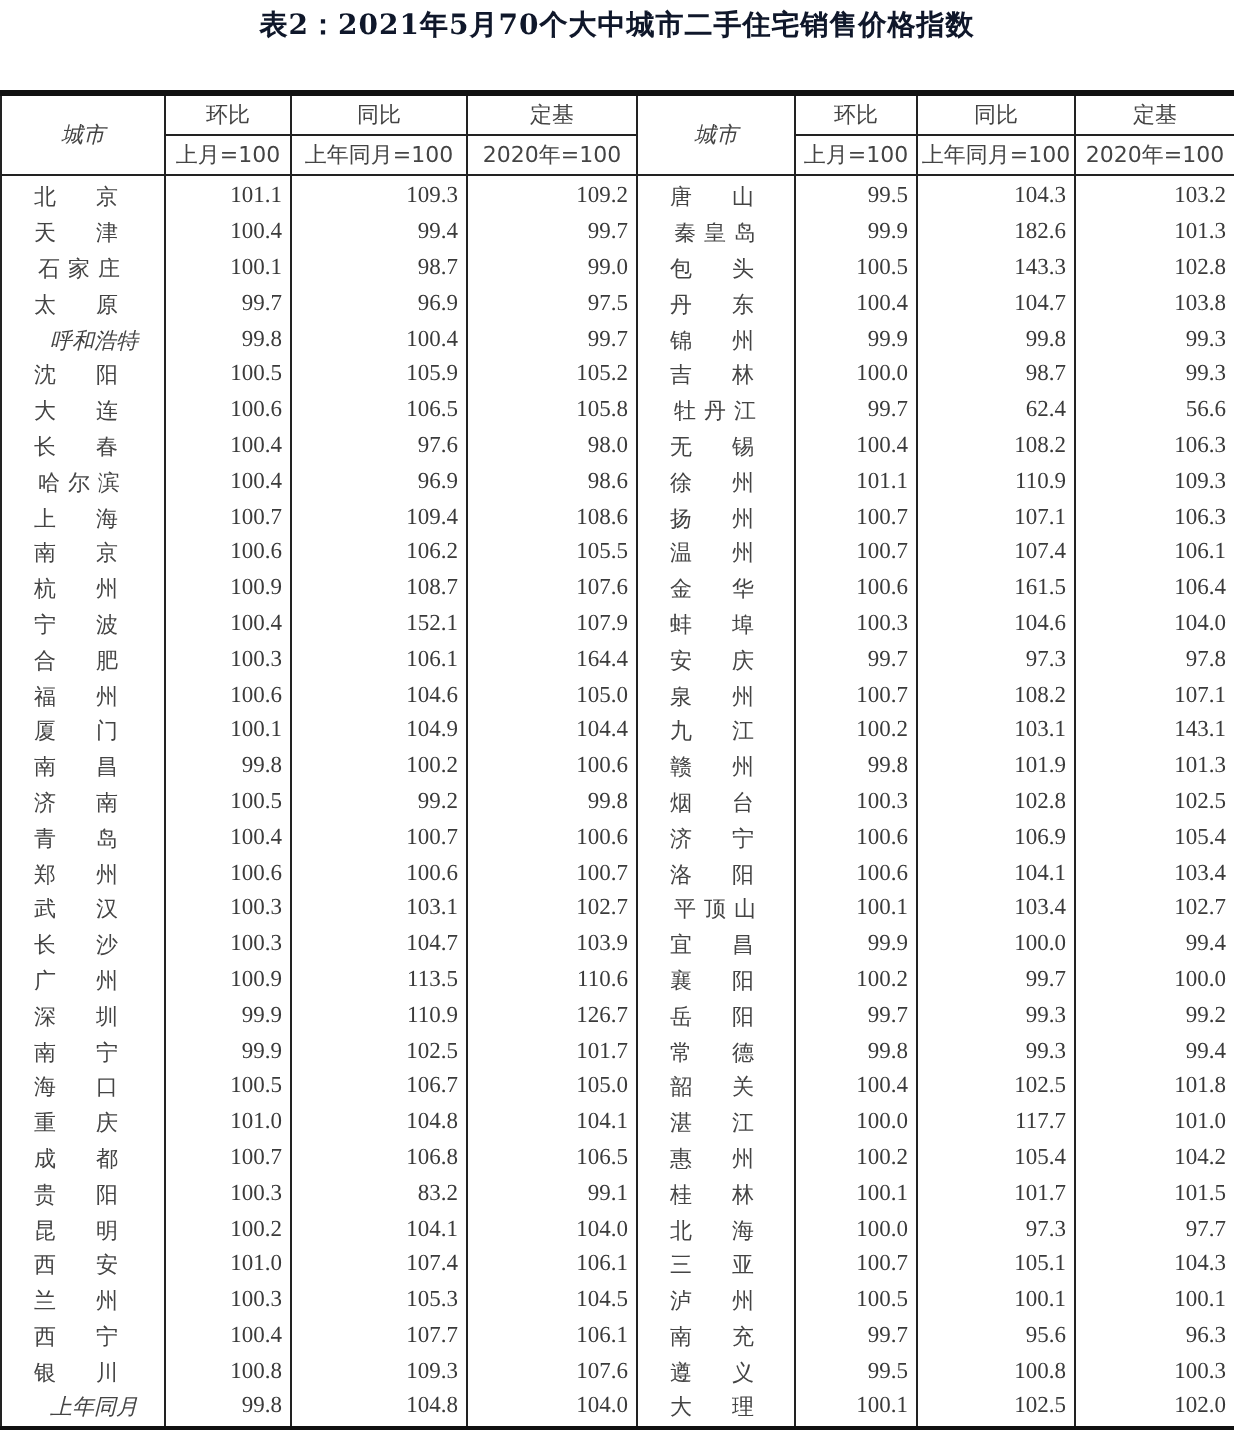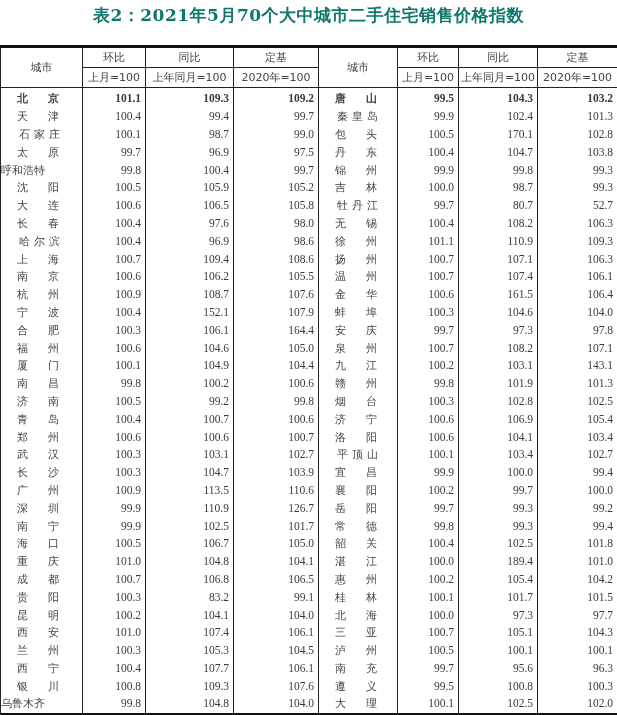--- a/index.html
+++ b/index.html
@@ -1,44 +1,44 @@
 <!DOCTYPE html>
 <html><head>
   <meta charset="utf-8">
   <style>
     html, body { margin: 0; padding: 0; background: #ffffff; }
     body { width: 617px; height: 715px; position: relative; overflow: hidden;
       font-family: "DejaVu Serif", "Liberation Serif", serif; color: #333; }
     .title { position: absolute; top: 4px; left: 0; width: 617px; text-align: center;
-      font-family: "DejaVu Serif", serif; font-weight: bold; font-size: 17px; color: #0f766e;
+      font-family: "DejaVu Serif", serif; font-weight: bold; font-size: 14px; color: #0f172a;
       letter-spacing: 0.5px; }
     table.data { position: absolute; top: 45px; left: 0; width: 617px; border-collapse: collapse;
       table-layout: fixed; border-top: 3px solid #111; border-bottom: 3px solid #111; }
     table.data col.c-city { width: 82px; }
     table.data col.c-hb { width: 63px; }
     table.data col.c-tb { width: 88px; }
     table.data col.c-dj { width: 85px; }
     table.data col.c-city2 { width: 79px; }
     table.data col.c-hb2 { width: 61px; }
     table.data col.c-tb2 { width: 79px; }
     table.data col.c-dj2 { width: 80px; }
     table.data th { font-weight: normal; font-size: 11px; color: #444;
       border: 1px solid #222; height: 19px; padding: 0; text-align: center;
       font-family: "DejaVu Sans", sans-serif; }
-    table.data th.city-head { height: 39px; }
+    table.data th.city-head { height: 39px; font-style: italic; }
     table.data td { font-size: 11.5px; height: 17.8px; padding: 0 4px; line-height: 17px;
       border-left: 1px solid #222; border-right: 1px solid #222; white-space: nowrap;
       font-family: "Liberation Serif", serif; color: #3a3a3a; }
     table.data td.num { text-align: right; }
     table.data td.city { text-align: left; padding-left: 16px; font-family: "DejaVu Sans", sans-serif;
       font-size: 11px; color: #444; letter-spacing: 3px; }
     table.data td.city.two { letter-spacing: 20px; }
-    table.data td.city.four { letter-spacing: 0px; padding-left: 0; }
+    table.data td.city.four { letter-spacing: 0px; padding-left: 24px; font-style: italic; }
     table.data td.city.three { letter-spacing: 4px; padding-left: 18px; margin-left: 35px; }
-    table.data tr.first td { padding-top: 2px; font-weight: bold; }
+    table.data tr.first td { padding-top: 2px; }
   </style>
 </head>
 <body>
 
 <div class="title">表2：2021年5月70个大中城市二手住宅销售价格指数</div>
 
 <table class="data">
   <colgroup>
     <col class="c-city">
       <col class="c-hb">
@@ -80,31 +80,31 @@
         <td class="num">104.3</td>
         <td class="num">103.2</td>
       </tr>
       <tr>
         <td class="city two">天津</td>
         <td class="num">100.4</td>
         <td class="num">99.4</td>
         <td class="num">99.7</td>
         <td class="city three">秦皇岛</td>
         <td class="num">99.9</td>
-        <td class="num">102.4</td>
+        <td class="num">182.6</td>
         <td class="num">101.3</td>
       </tr>
       <tr>
         <td class="city three">石家庄</td>
         <td class="num">100.1</td>
         <td class="num">98.7</td>
         <td class="num">99.0</td>
         <td class="city two">包头</td>
         <td class="num">100.5</td>
-        <td class="num">170.1</td>
+        <td class="num">143.3</td>
         <td class="num">102.8</td>
       </tr>
       <tr>
         <td class="city two">太原</td>
         <td class="num">99.7</td>
         <td class="num">96.9</td>
         <td class="num">97.5</td>
         <td class="city two">丹东</td>
         <td class="num">100.4</td>
         <td class="num">104.7</td>
@@ -130,22 +130,22 @@
         <td class="num">98.7</td>
         <td class="num">99.3</td>
       </tr>
       <tr>
         <td class="city two">大连</td>
         <td class="num">100.6</td>
         <td class="num">106.5</td>
         <td class="num">105.8</td>
         <td class="city three">牡丹江</td>
         <td class="num">99.7</td>
-        <td class="num">80.7</td>
-        <td class="num">52.7</td>
+        <td class="num">62.4</td>
+        <td class="num">56.6</td>
       </tr>
       <tr>
         <td class="city two">长春</td>
         <td class="num">100.4</td>
         <td class="num">97.6</td>
         <td class="num">98.0</td>
         <td class="city two">无锡</td>
         <td class="num">100.4</td>
         <td class="num">108.2</td>
         <td class="num">106.3</td>
@@ -330,21 +330,21 @@
         <td class="num">102.5</td>
         <td class="num">101.8</td>
       </tr>
       <tr>
         <td class="city two">重庆</td>
         <td class="num">101.0</td>
         <td class="num">104.8</td>
         <td class="num">104.1</td>
         <td class="city two">湛江</td>
         <td class="num">100.0</td>
-        <td class="num">189.4</td>
+        <td class="num">117.7</td>
         <td class="num">101.0</td>
       </tr>
       <tr>
         <td class="city two">成都</td>
         <td class="num">100.7</td>
         <td class="num">106.8</td>
         <td class="num">106.5</td>
         <td class="city two">惠州</td>
         <td class="num">100.2</td>
         <td class="num">105.4</td>
@@ -404,21 +404,21 @@
         <td class="city two">银川</td>
         <td class="num">100.8</td>
         <td class="num">109.3</td>
         <td class="num">107.6</td>
         <td class="city two">遵义</td>
         <td class="num">99.5</td>
         <td class="num">100.8</td>
         <td class="num">100.3</td>
       </tr>
       <tr>
-        <td class="city four">乌鲁木齐</td>
+        <td class="city four">上年同月</td>
         <td class="num">99.8</td>
         <td class="num">104.8</td>
         <td class="num">104.0</td>
         <td class="city two">大理</td>
         <td class="num">100.1</td>
         <td class="num">102.5</td>
         <td class="num">102.0</td>
       </tr>
     </tbody>
 </table>

